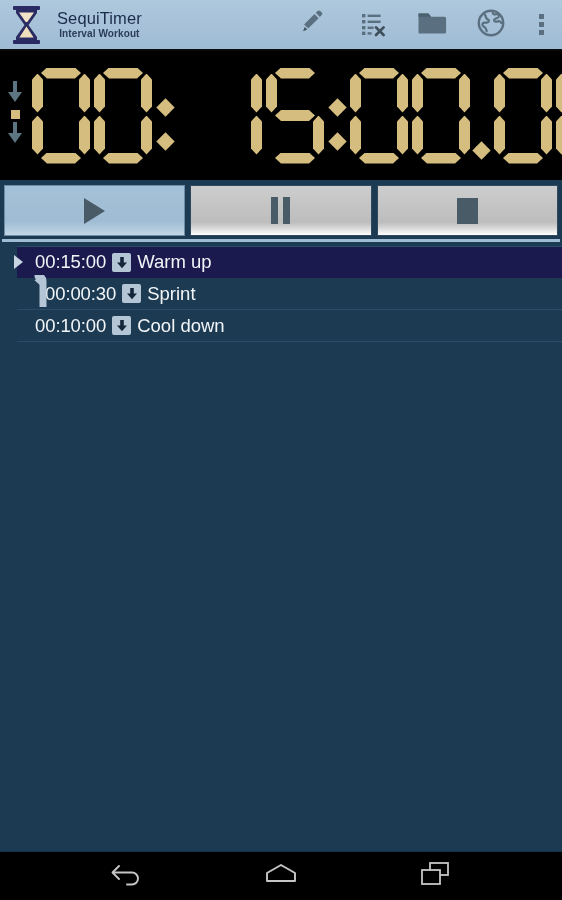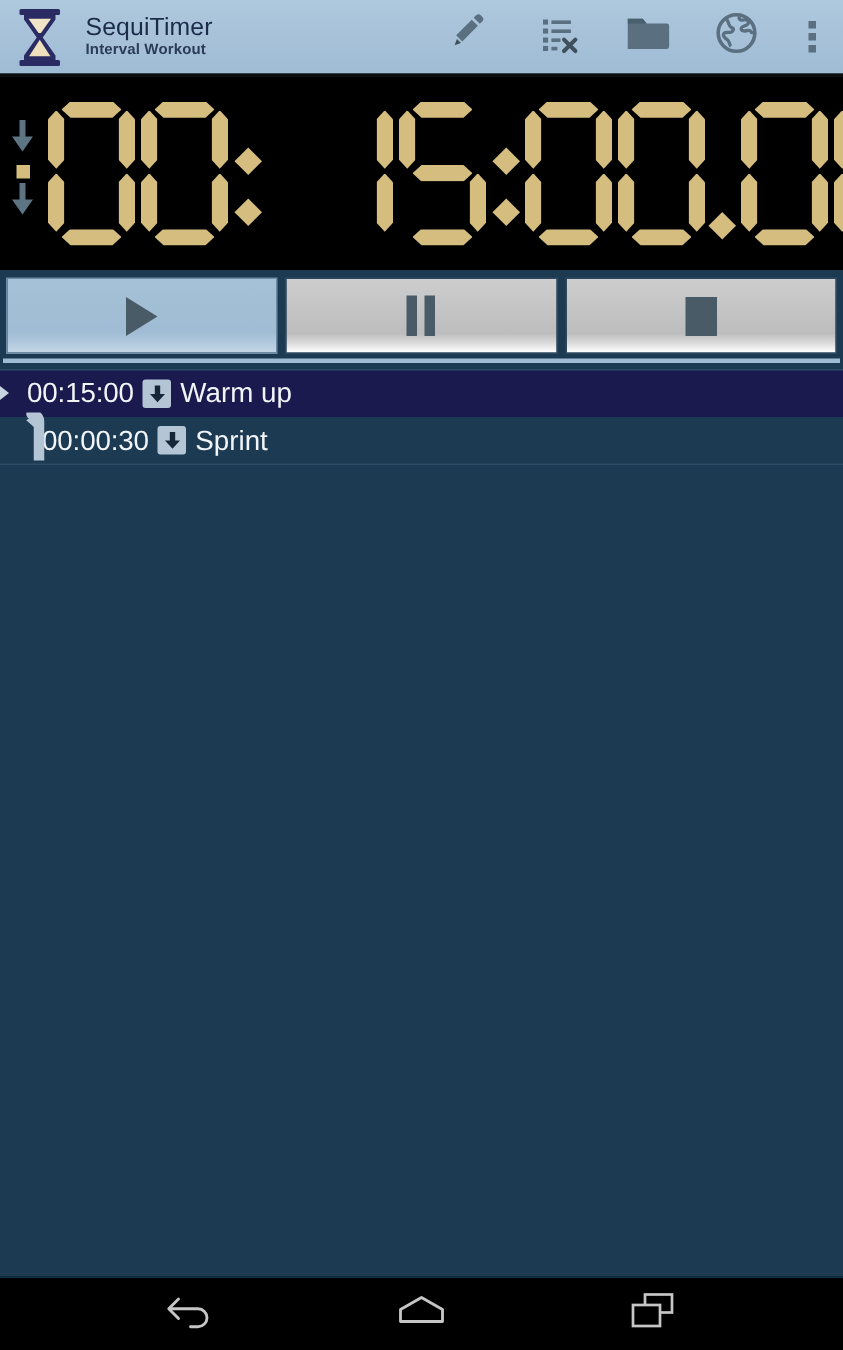--- a/index.html
+++ b/index.html
@@ -22,20 +22,21 @@
   }
 
   
   .appbar {
     position: relative;
     height: 51px;
     background: linear-gradient(to bottom, #aec8dd 0%, #a6c1d8 55%, #9fbcd5 100%);
     display: flex;
     align-items: center;
     border-bottom: 2px solid #0b0b0b;
+    text-align: center;
   }
   .logo-wrap {
     width: 52px;
     display: flex;
     align-items: center;
     justify-content: center;
     flex: 0 0 auto;
   }
   .hourglass {
     width: 31px;
@@ -195,20 +196,21 @@
     position: absolute;
     left: 2px; right: 2px; top: 1px;
     height: 3px;
     background: #9fbcd4;
   }
 
   
   .list {
     position: relative;
     background: #1c3a52;
+    margin-left: 17px;
   }
   .row {
     position: relative;
     height: 32px;
     display: flex;
     align-items: center;
     border-bottom: 1px solid #2b4c66;
     color: #f2f5f8;
     font-size: 18.5px;
     padding-left: 18px;
@@ -488,20 +490,30 @@
       <span class="dirbadge">
         <svg width="12" height="13" viewBox="0 0 12 13">
           <rect x="4.2" y="1" width="3.6" height="7" fill="#15253a"></rect>
           <path d="M1 6.6 L11 6.6 L6 12.2 Z" fill="#15253a"></path>
         </svg>
       </span>
       <span>Sprint</span>
     </div>
 
 
+    <div class="row">
+      <span class="time">00:10:00</span>
+      <span class="dirbadge">
+        <svg width="12" height="13" viewBox="0 0 12 13">
+          <rect x="4.2" y="1" width="3.6" height="7" fill="#15253a"></rect>
+          <path d="M1 6.6 L11 6.6 L6 12.2 Z" fill="#15253a"></path>
+        </svg>
+      </span>
+      <span>Cool down</span>
+    </div>
 
   </div>
 
   <div class="navbar">
     <div class="nav-btn">
       <span>
         <svg width="34" height="24" viewBox="0 0 34 24">
           <path d="M9 4 L2.5 10.5 L9 17" fill="none" stroke="#c6c6c6" stroke-width="1.9" stroke-linecap="round" stroke-linejoin="round"></path>
           <path d="M3 10.5 H22 a6 6 0 0 1 6 6 a6 6 0 0 1 -6 6 H17" fill="none" stroke="#c6c6c6" stroke-width="1.9" stroke-linecap="round"></path>
         </svg>

